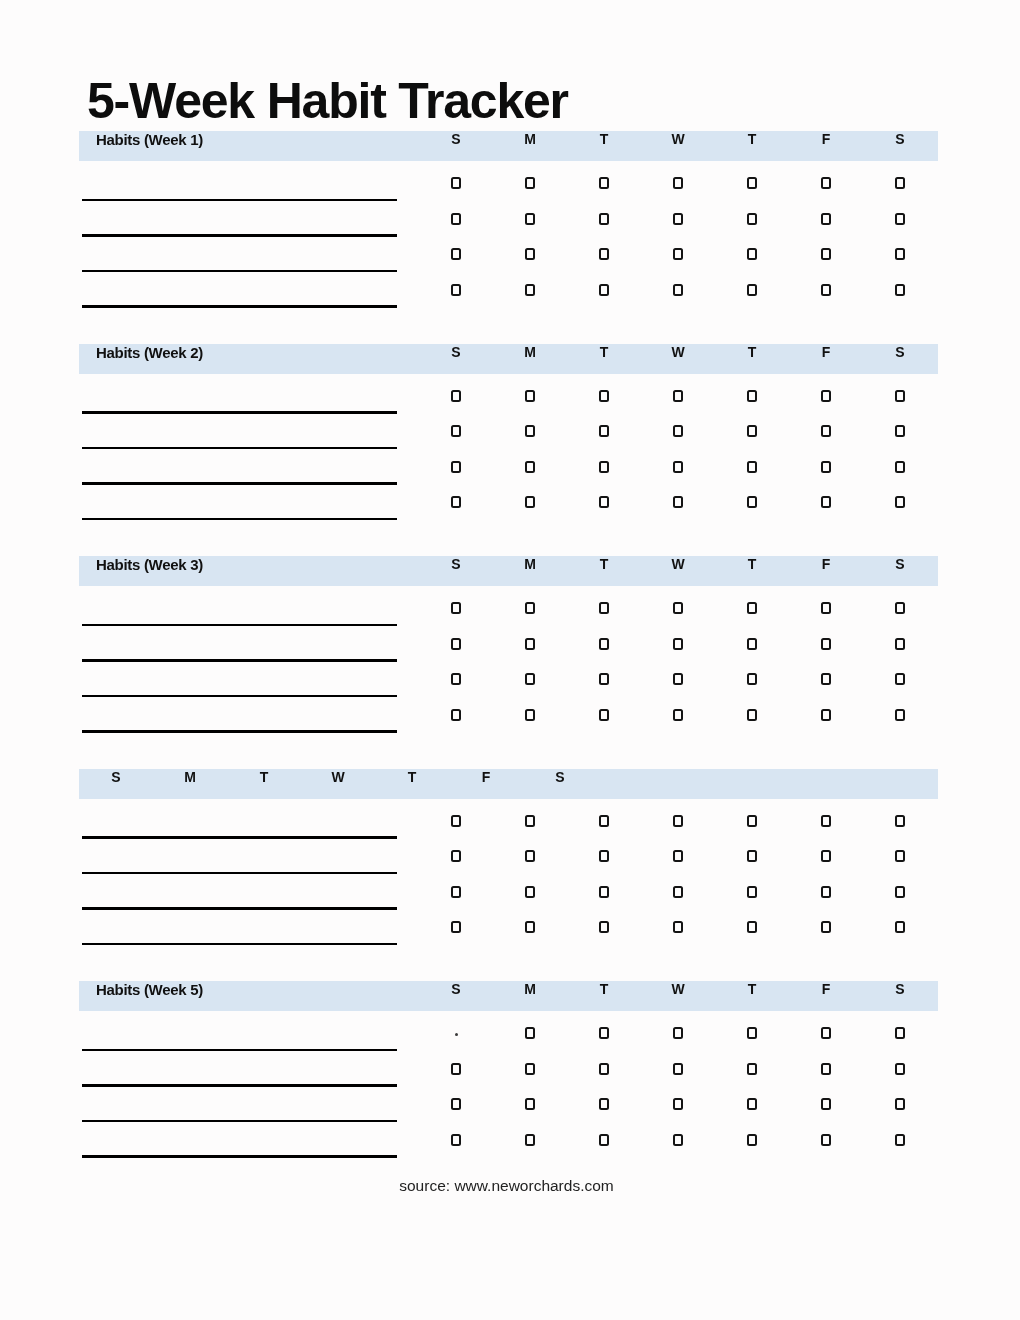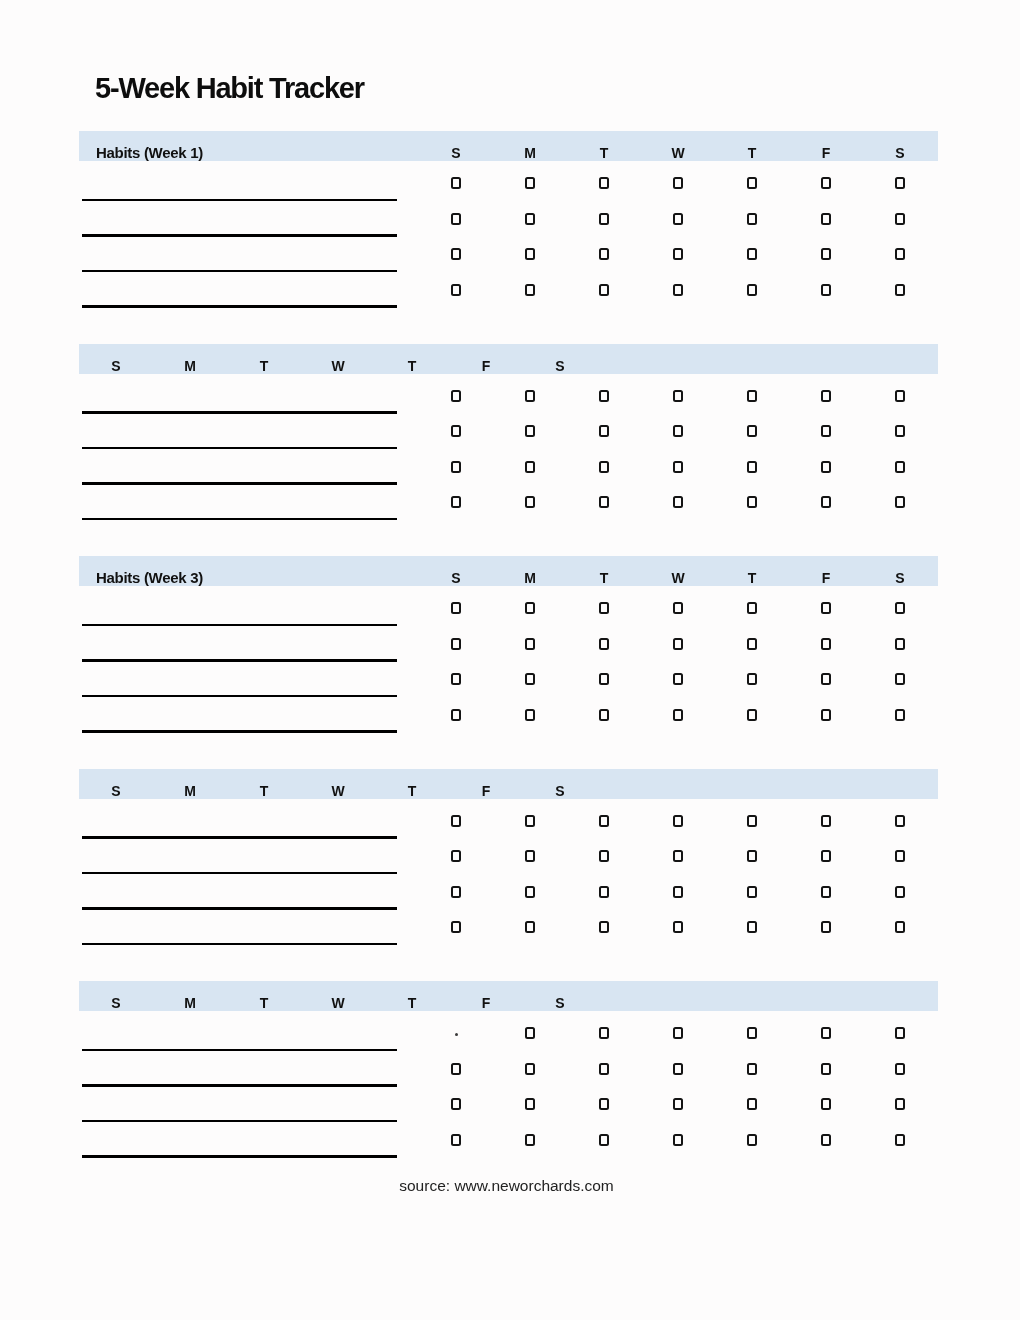--- a/index.html
+++ b/index.html
@@ -15,40 +15,40 @@
     position: relative;
     width: 1020px;
     height: 1320px;
     background: var(--page-bg);
     font-family: "Liberation Sans", sans-serif;
     color: var(--text-color);
     overflow: hidden;
   }
   .title {
     position: absolute;
-    left: 95px;
+    left: 87px;
     top: 72px;
-    font-size: 29px;
+    font-size: 50px;
     font-weight: bold;
     letter-spacing: -1.2px;
     color: #0d0d0d;
     white-space: nowrap;
   }
   .sections {
     position: absolute;
     left: 79px;
     top: 131px;
     width: 859px;
   }
   .week { height: 176.5px; margin-bottom: 36px; }
   .week-header {
     height: 30px;
     background: var(--header-bg);
     display: flex;
-    align-items: flex-end;
+    align-items: flex-start;
   }
   .week-label {
     width: 340px;
     padding-left: 17px;
     font-weight: bold;
     font-size: 15px;
     letter-spacing: -0.3px;
     white-space: nowrap;
   }
   .days { display: flex; }
@@ -234,20 +234,21 @@
               <div class="cell">
                 <span class="cb"></span>
               </div>
             </div>
   </div>
 </div>
   </section>
 
   <section class="week">
     <div class="week-header">
+      <div class="week-label">Habits (Week 2)</div>
       <div class="days">
             <div class="day">S</div>
             <div class="day">M</div>
             <div class="day">T</div>
             <div class="day">W</div>
             <div class="day">T</div>
             <div class="day">F</div>
             <div class="day">S</div>
           </div>
     </div>
@@ -628,20 +629,21 @@
               <div class="cell">
                 <span class="cb"></span>
               </div>
             </div>
   </div>
 </div>
   </section>
 
   <section class="week">
     <div class="week-header">
+      <div class="week-label">Habits (Week 5)</div>
       <div class="days">
             <div class="day">S</div>
             <div class="day">M</div>
             <div class="day">T</div>
             <div class="day">W</div>
             <div class="day">T</div>
             <div class="day">F</div>
             <div class="day">S</div>
           </div>
     </div>

